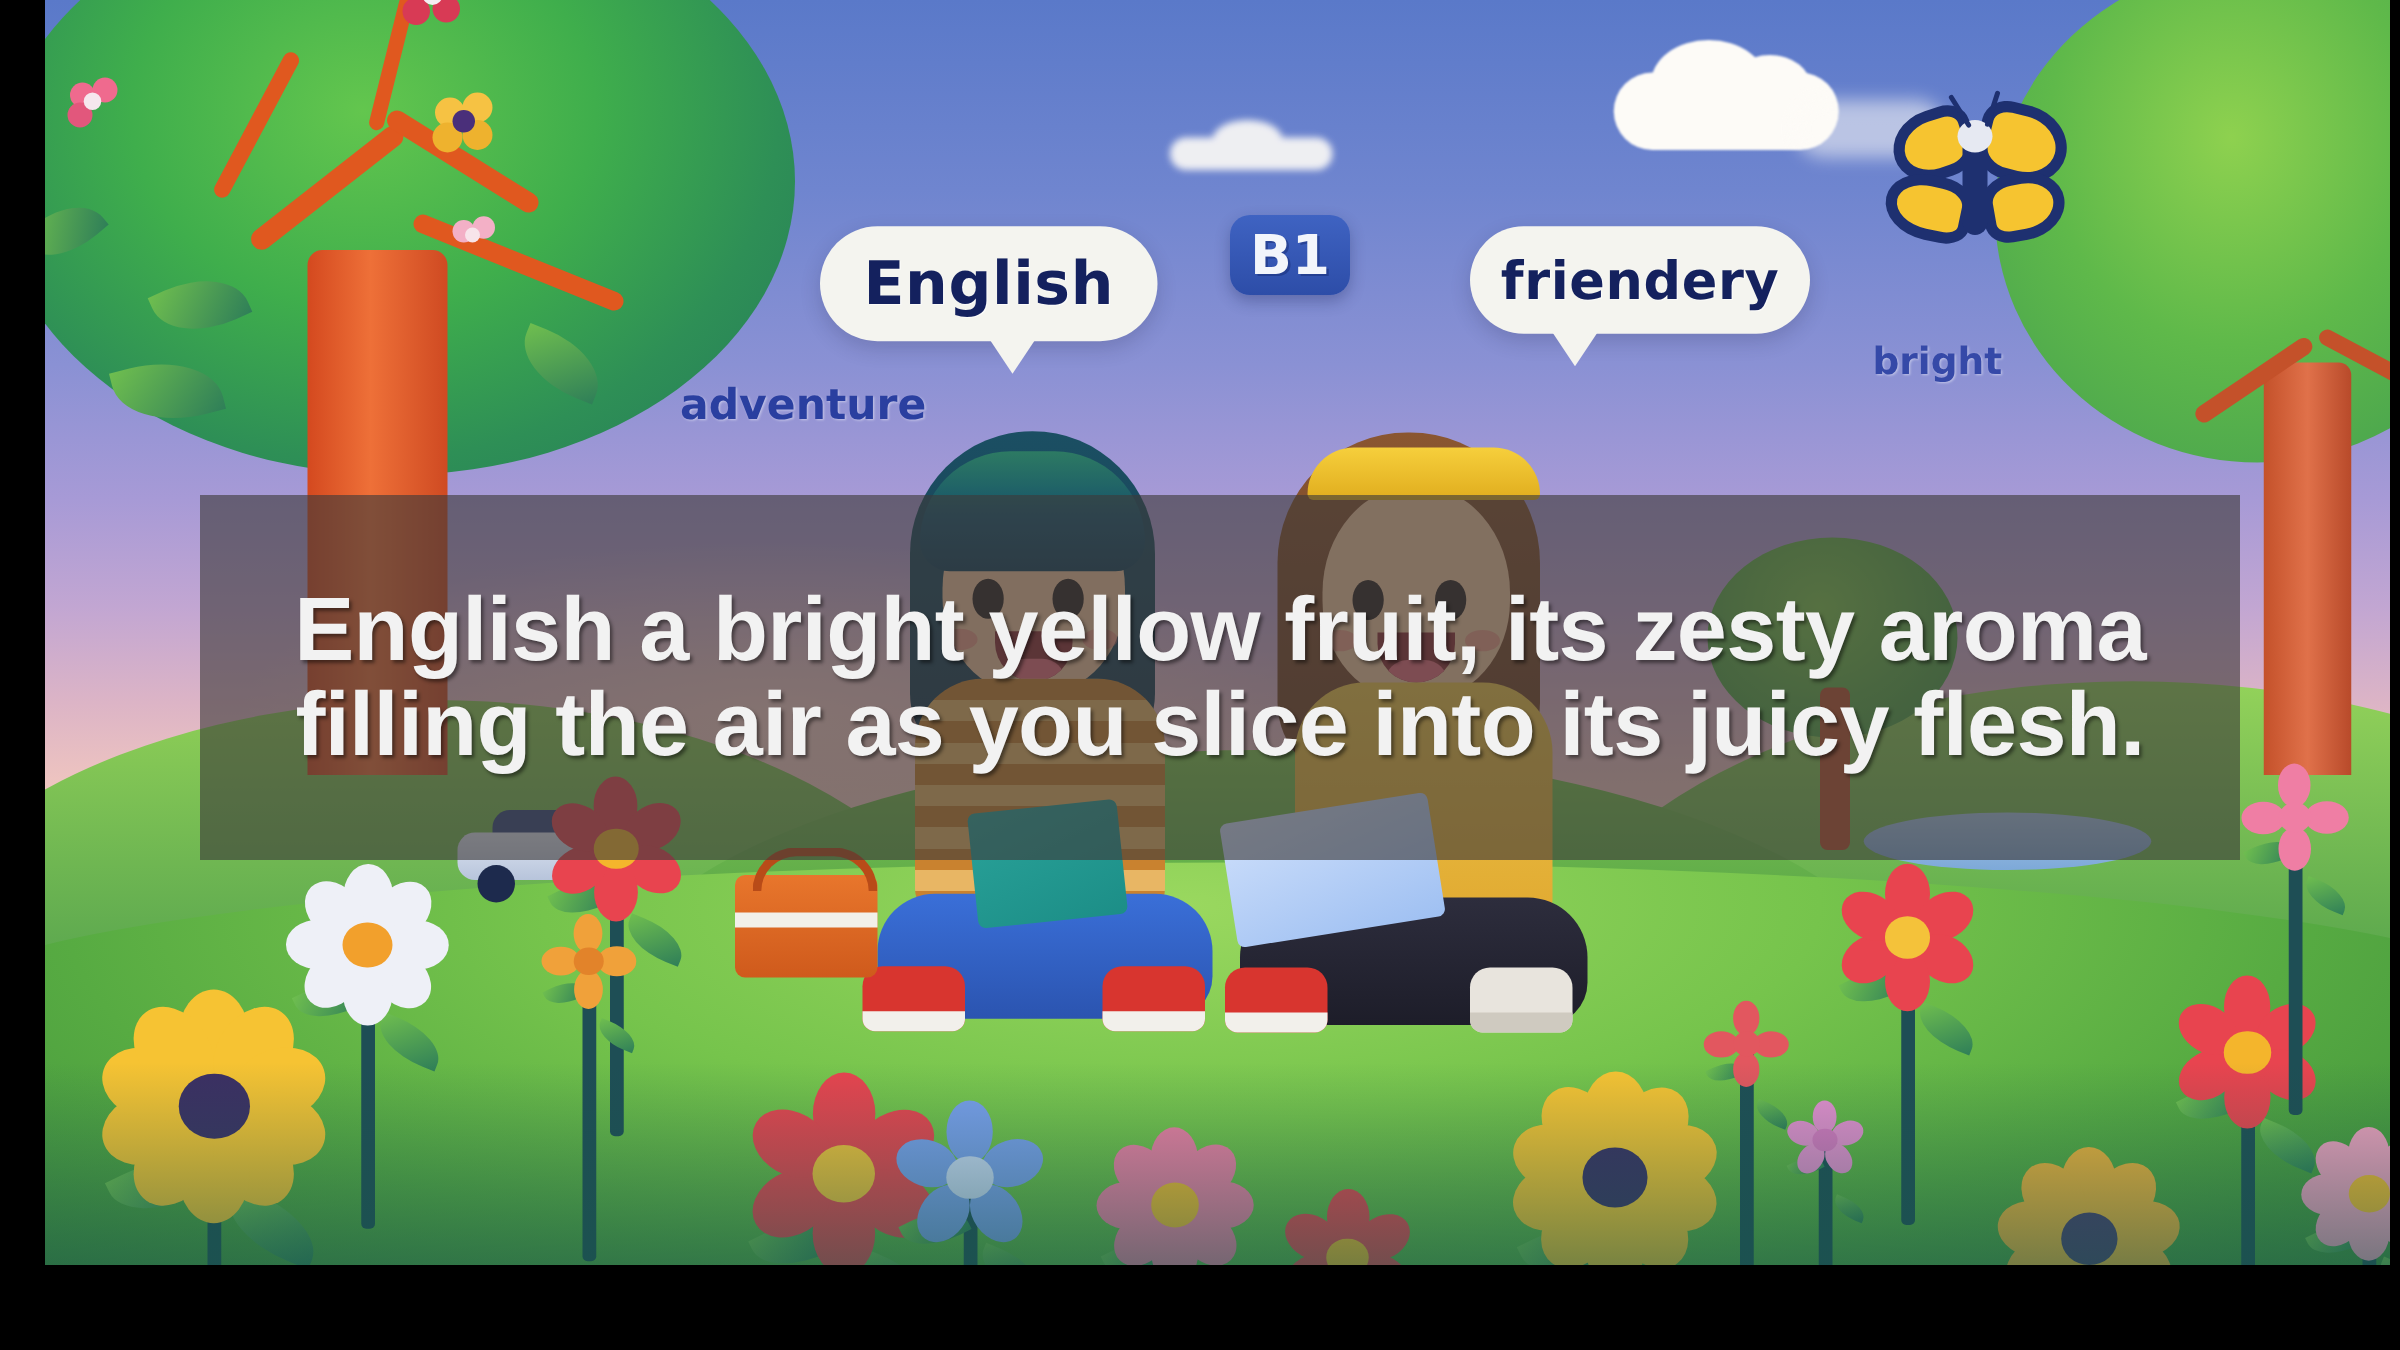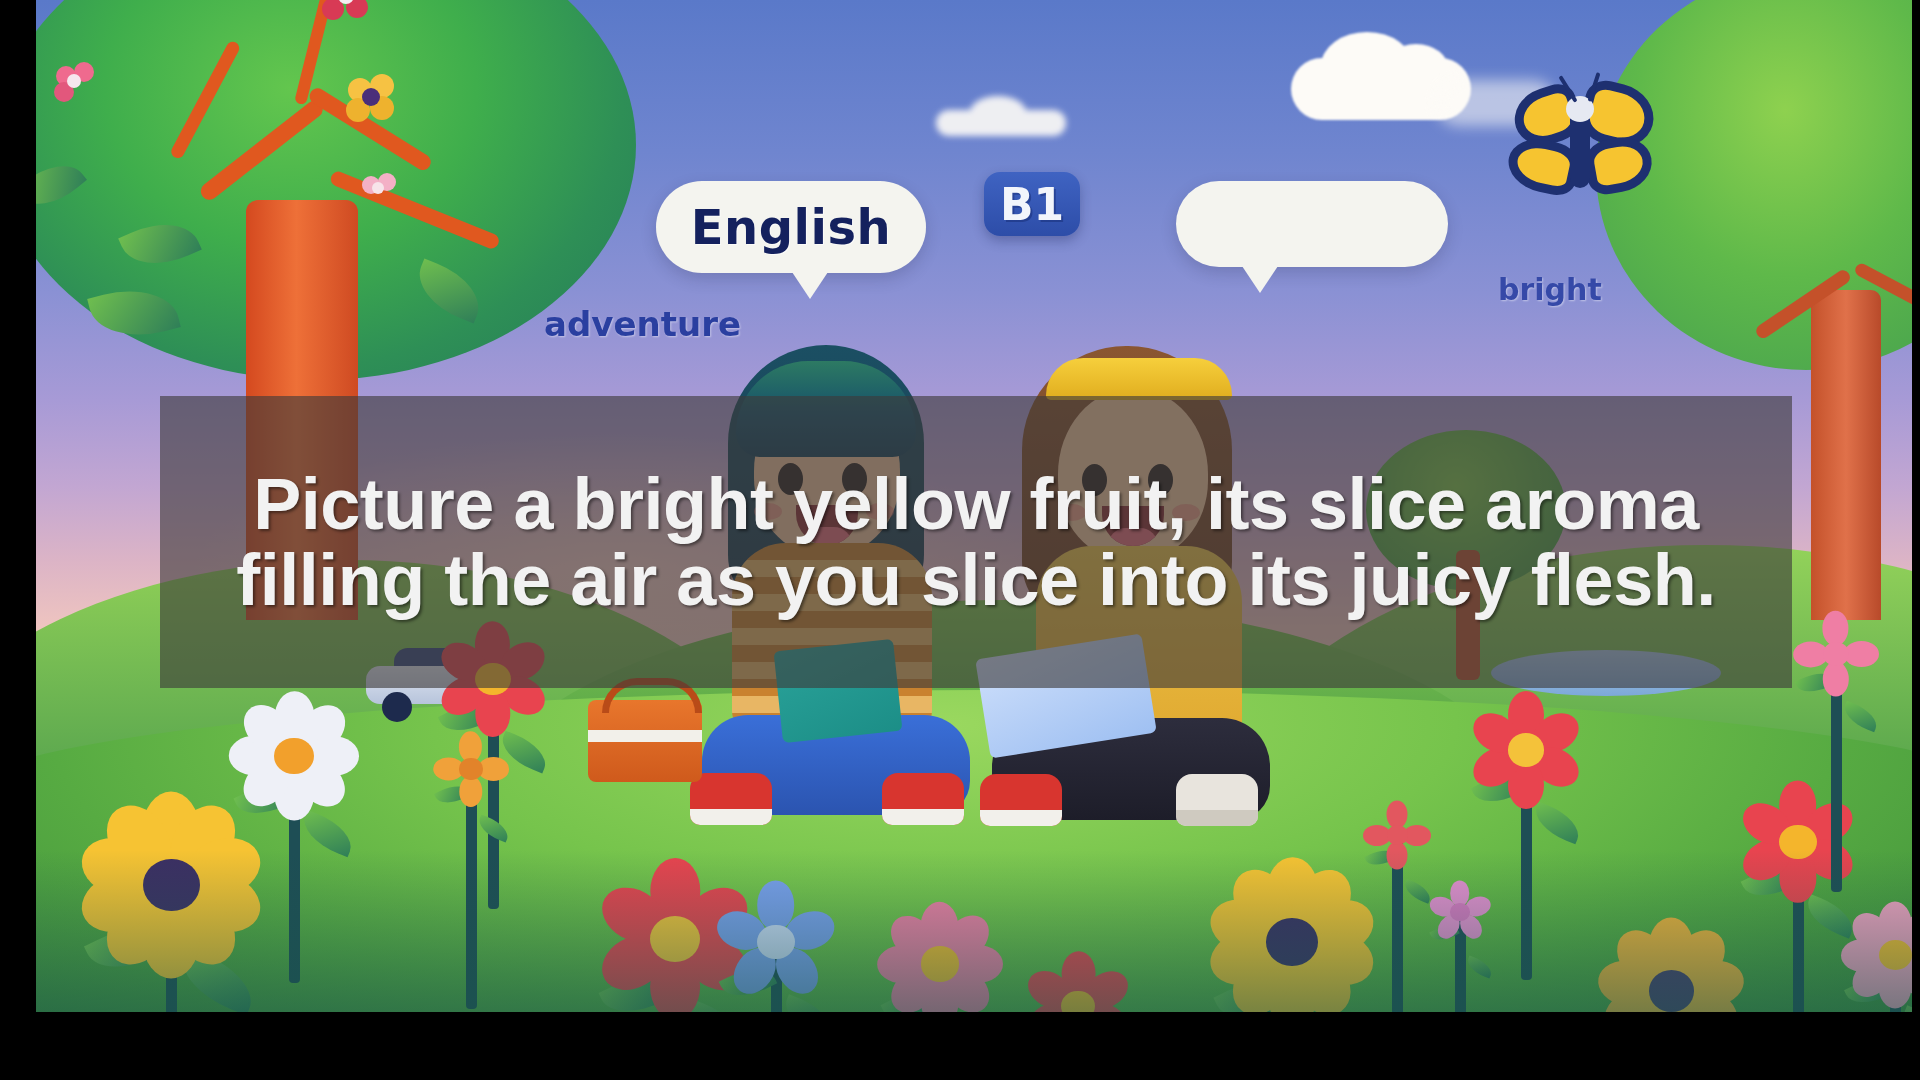--- a/index.html
+++ b/index.html
@@ -604,28 +604,29 @@
     <div class="bubble" id="bubbleEnglish">
       <span>English</span>
       <div class="tail"></div>
     </div>
 
     <div id="levelBadge">
       <span>B1</span>
     </div>
 
     <div class="bubble" id="bubbleFriendery">
+      <span>friendery</span>
       <div class="tail"></div>
     </div>
 
     <div class="floatword" id="wordAdventure">adventure</div>
     <div class="floatword" id="wordNatuary">bright</div>
 
     <div id="subtitleBox">
-      <div id="subtitleText">Picture a bright yellow fruit, its slice aroma filling the air as you slice into its juicy flesh.</div>
+      <div id="subtitleText">English a bright yellow fruit, its zesty aroma filling the air as you slice into its juicy flesh.</div>
     </div>
 
     <div id="lawnDark"></div>
   </div>
 
   <div class="barL"></div>
   <div class="barR"></div>
 </div>
 
 </body></html>

